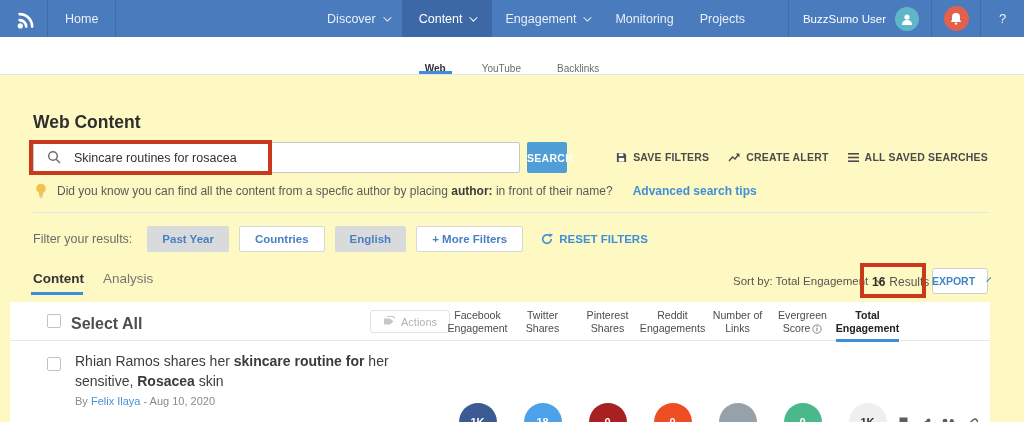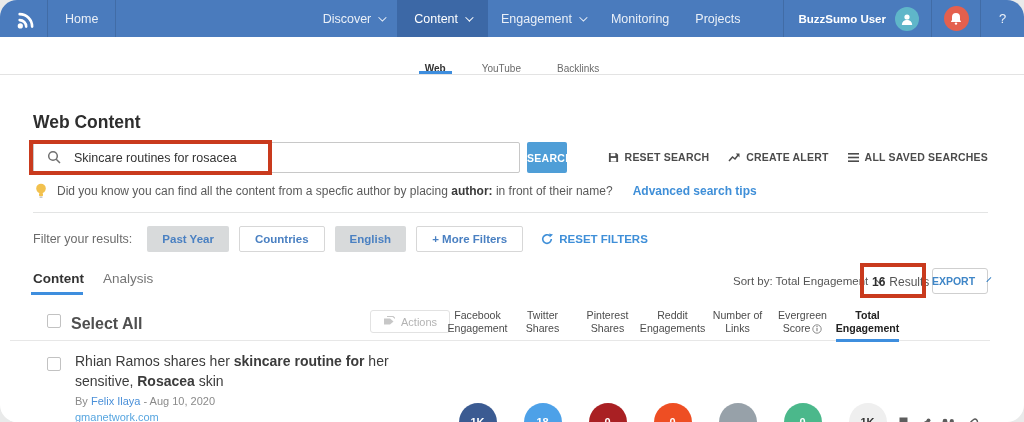--- a/index.html
+++ b/index.html
@@ -1,34 +1,34 @@
 <!DOCTYPE html>
 <html><head>
 <meta charset="utf-8">
 <style>
   * { margin:0; padding:0; box-sizing:border-box; }
   html,body { background:#e9eaea; }
   body { font-family:"Liberation Sans", sans-serif; }
-  #screen { position:relative; width:1024px; height:422px; background:#ffffff; overflow:hidden; margin:0 auto;border-radius:17px; }
+  #screen { position:relative; width:1024px; height:422px; background:#fef9c3; overflow:hidden; margin:0 auto; }
 
   
   .topnav { position:absolute; top:0; left:0; right:0; height:37px; background:#4a7bbd;
             display:flex; align-items:stretch; color:rgba(255,255,255,.88); font-size:12.5px; }
   .logo-cell { width:48px; display:flex; align-items:center; justify-content:center;
                border-right:1px solid rgba(0,0,0,.12); }
   .nav-item { display:flex; align-items:center; padding:0 13px; cursor:pointer; white-space:nowrap; }
   .nav-item.home { border-right:1px solid rgba(0,0,0,.12); padding:0 17px; }
   .nav-item.active { background:#3c68a6; color:#fff; padding:0 17px; }
   .spacer { flex:1; }
   .endgap { width:30px; }
   .chev { display:inline-block; width:6px; height:6px; border-right:1.6px solid currentColor;
           border-bottom:1.6px solid currentColor; transform:rotate(45deg) translateY(-2px);
           margin-left:7px; }
   .user-block { display:flex; align-items:center; gap:9px; padding:0 12px 0 14px;
-                border-left:1px solid rgba(0,0,0,.12); font-weight:bold; font-size:11.5px; color:#fff; }
+                border-left:1px solid rgba(0,0,0,.12); font-weight:normal; font-size:11.5px; color:#fff; }
   .avatar { width:24px; height:24px; border-radius:50%; background:#5fb6c9;
             display:flex; align-items:center; justify-content:center; }
   .bell-cell, .help-cell { display:flex; align-items:center; justify-content:center;
             border-left:1px solid rgba(0,0,0,.12); }
   .bell-cell { width:49px; }
   .help-cell { width:44px; font-size:13px; color:rgba(255,255,255,.9); }
   .bell-circle { width:25px; height:25px; border-radius:50%; background:#e4604e;
             display:flex; align-items:center; justify-content:center; }
 
   
@@ -207,21 +207,21 @@
   <button class="search-btn">SEARCH</button>
   <div class="annotation ann-search"></div>
 
   <div class="top-actions">
     <div class="top-action">
       <svg width="11" height="11" viewBox="0 0 12 12">
         <path d="M1 1 h8 l2 2 v8 h-10 z" fill="#4b4b4b"></path>
         <rect x="3" y="1.5" width="5" height="3" fill="#fff"></rect>
         <rect x="3" y="6.5" width="6" height="4" fill="#fff"></rect>
       </svg>
-      <span>RESET SEARCH</span>
+      <span>SAVE FILTERS</span>
     </div>
     <div class="top-action">
       <svg width="12" height="11" viewBox="0 0 12 11">
         <polyline points="1,9 4.5,5 7,7 10.5,2.5" fill="none" stroke="#4b4b4b" stroke-width="1.5"></polyline>
         <polygon points="11.5,1.5 11.5,5.5 7.8,1.5" fill="#4b4b4b"></polygon>
       </svg>
       <span>CREATE ALERT</span>
     </div>
     <div class="top-action">
       <svg width="11" height="11" viewBox="0 0 11 11">
@@ -315,21 +315,20 @@
 
     <div class="trow">
       <span class="checkbox cb-row"></span>
       <div class="row-text">
         <div class="row-title"><span>Rhian Ramos shares her </span><span class="b">skincare routine for</span><span> her sensitive, </span><span class="b">Rosacea</span><span> skin</span></div>
         <div class="byline">
           <span>By</span>
           <span class="author">Felix Ilaya</span>
           <span>- Aug 10, 2020</span>
         </div>
-        <div class="domain">gmanetwork.com</div>
       </div>
       <div class="metric-cells">
         <div class="metric-cell">
             <div class="metric" style="background: rgb(59, 91, 146); color: rgb(255, 255, 255);">1K</div>
           </div>
         <div class="metric-cell">
             <div class="metric" style="background: rgb(77, 161, 232); color: rgb(255, 255, 255);">18</div>
           </div>
         <div class="metric-cell">
             <div class="metric" style="background: rgb(169, 32, 35); color: rgb(255, 255, 255);">0</div>

